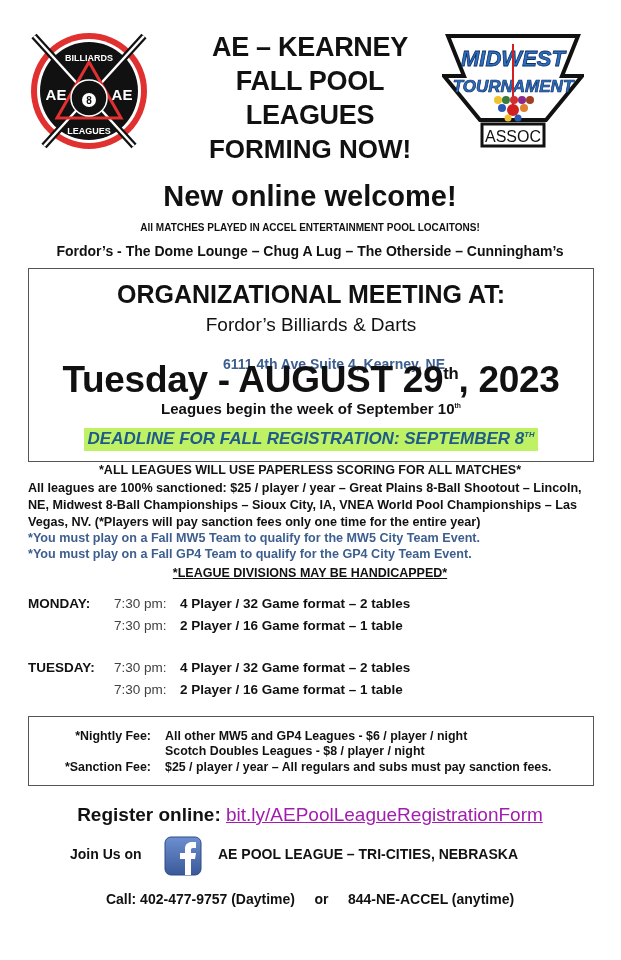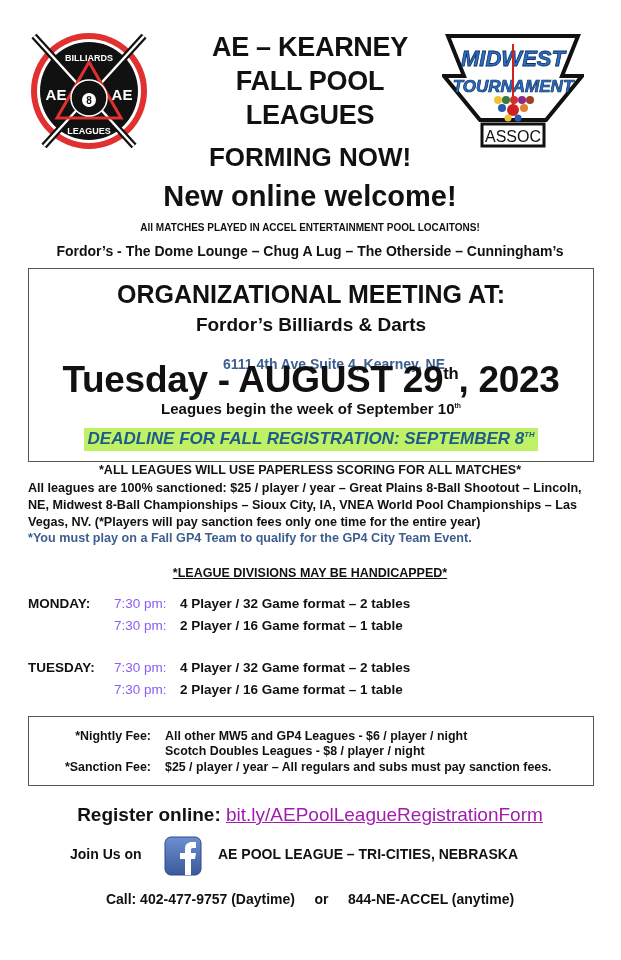--- a/index.html
+++ b/index.html
@@ -5,46 +5,46 @@
   * { box-sizing: border-box; margin: 0; padding: 0; }
   html, body { width: 621px; height: 960px; background: #ffffff; overflow: hidden; }
   body { font-family: "Liberation Sans", sans-serif; color: #111; position: relative; }
   .abs { position: absolute; }
 
   
   .logo-ae { left: 26px; top: 28px; width: 126px; height: 126px; }
   .logo-mw { left: 442px; top: 32px; width: 142px; height: 118px; }
   .title-block { left: 160px; top: 30px; width: 300px; }
   .title-line { font-size: 27px; font-weight: bold; line-height: 34px; text-align: center; letter-spacing: -0.3px; }
-  .forming { left: 110px; top: 142px; width: 400px; font-size: 26px; font-weight: bold; text-align: center; }
+  .forming { left: 110px; top: 134px; width: 400px; font-size: 26px; font-weight: bold; text-align: center; }
   .welcome { left: 60px; top: 180px; width: 500px; font-size: 29px; font-weight: bold; text-align: center; }
   .all-matches { left: 40px; top: 222px; width: 540px; font-size: 10px; font-weight: bold; text-align: center; }
   .locations { left: 20px; top: 243px; width: 580px; font-size: 14px; font-weight: bold; text-align: center; }
 
   
   .meet-box { left: 28px; top: 268px; width: 566px; height: 194px; border: 1.5px solid #555; }
   .meet-title { left: 28px; top: 280px; width: 566px; font-size: 25px; font-weight: bold; text-align: center; }
-  .meet-venue { left: 28px; top: 314px; width: 566px; font-size: 19px; font-weight: bold; text-align: center; }
+  .meet-venue { left: 28px; top: 314px; width: 566px; font-size: 19px; font-weight: normal; text-align: center; }
   .meet-addr { left: 28px; top: 356px; width: 612px; font-size: 14px; font-weight: bold; color: #3d5f8f; text-align: center; }
   .meet-date { left: 28px; top: 359px; width: 566px; font-size: 37px; font-weight: bold; text-align: center; letter-spacing: -0.3px; }
   .meet-date sup, .begin sup, .deadline sup { font-size: 0.45em; vertical-align: super; line-height: 0; }
   .begin { left: 28px; top: 400px; width: 566px; font-size: 15px; font-weight: bold; text-align: center; }
   .deadline-wrap { left: 28px; top: 428px; width: 566px; text-align: center; }
   .deadline { display: inline-block; background: #bef264; color: #1f5a8a; font-size: 17px; font-weight: bold; font-style: italic; padding: 1px 4px 2px 4px; }
 
   .paperless { left: 20px; top: 463px; width: 580px; font-size: 12.5px; font-weight: bold; text-align: center; }
 
   .sanctioned { left: 28px; top: 480px; width: 570px; font-size: 12.6px; font-weight: bold; line-height: 17px; }
   .blue-notes { left: 28px; top: 530px; width: 570px; font-size: 12.6px; font-weight: bold; line-height: 16px; color: #3d5f8f; }
   .handicap { left: 20px; top: 566px; width: 580px; font-size: 12.5px; font-weight: bold; text-align: center; text-decoration: underline; }
 
   
   .sched-row { position: absolute; left: 28px; font-size: 13.5px; font-weight: bold; height: 20px; }
   .sched-day { position: absolute; left: 0; width: 85px; }
-  .sched-time { position: absolute; left: 86px; width: 68px; color: #8b5cf6; font-weight: normal; }
+  .sched-time { position: absolute; left: 86px; width: 68px; color: #404040; font-weight: normal; }
   .sched-fmt { position: absolute; left: 152px; width: 320px; }
 
   
   .fee-box { left: 28px; top: 716px; width: 566px; height: 70px; border: 1.5px solid #555; }
   .fee-row { position: absolute; font-size: 12.4px; font-weight: bold; }
   .fee-label { position: absolute; width: 112px; text-align: right; }
   .fee-text { position: absolute; left: 136px; width: 420px; white-space: nowrap; }
 
   
   .register { left: 20px; top: 804px; width: 580px; text-align: center; font-size: 19px; font-weight: bold; }
@@ -116,20 +116,21 @@
 <div class="abs meet-addr">6111 4th Ave Suite 4, Kearney, NE</div>
 <div class="abs meet-date"><span>Tuesday - AUGUST 29</span><sup>th</sup><span>, 2023</span></div>
 <div class="abs begin"><span>Leagues begin the week of September 10</span><sup>th</sup></div>
 <div class="abs deadline-wrap">
   <span class="deadline"><span>DEADLINE FOR FALL REGISTRATION: SEPTEMBER 8</span><sup>TH</sup></span>
 </div>
 
 <div class="abs paperless">*ALL LEAGUES WILL USE PAPERLESS SCORING FOR ALL MATCHES*</div>
 <div class="abs sanctioned">All leagues are 100% sanctioned:   $25 / player / year – Great Plains 8-Ball Shootout – Lincoln, NE, Midwest 8-Ball Championships – Sioux City, IA, VNEA World Pool Championships – Las Vegas, NV. (*Players will pay sanction fees only one time for the entire year)</div>
 <div class="abs blue-notes">
+  <div>*You must play on a Fall MW5 Team to qualify for the MW5 City Team Event.</div>
   <div>*You must play on a Fall GP4 Team to qualify for the GP4 City Team Event.</div>
 </div>
 <div class="abs handicap">*LEAGUE DIVISIONS MAY BE HANDICAPPED*</div>
 
 <div class="sched-row" style="top:596px;">
   <span class="sched-day">MONDAY:</span>
   <span class="sched-time">7:30 pm:</span>
   <span class="sched-fmt">4 Player / 32 Game format – 2 tables</span>
 </div>
 <div class="sched-row" style="top:618px;">

